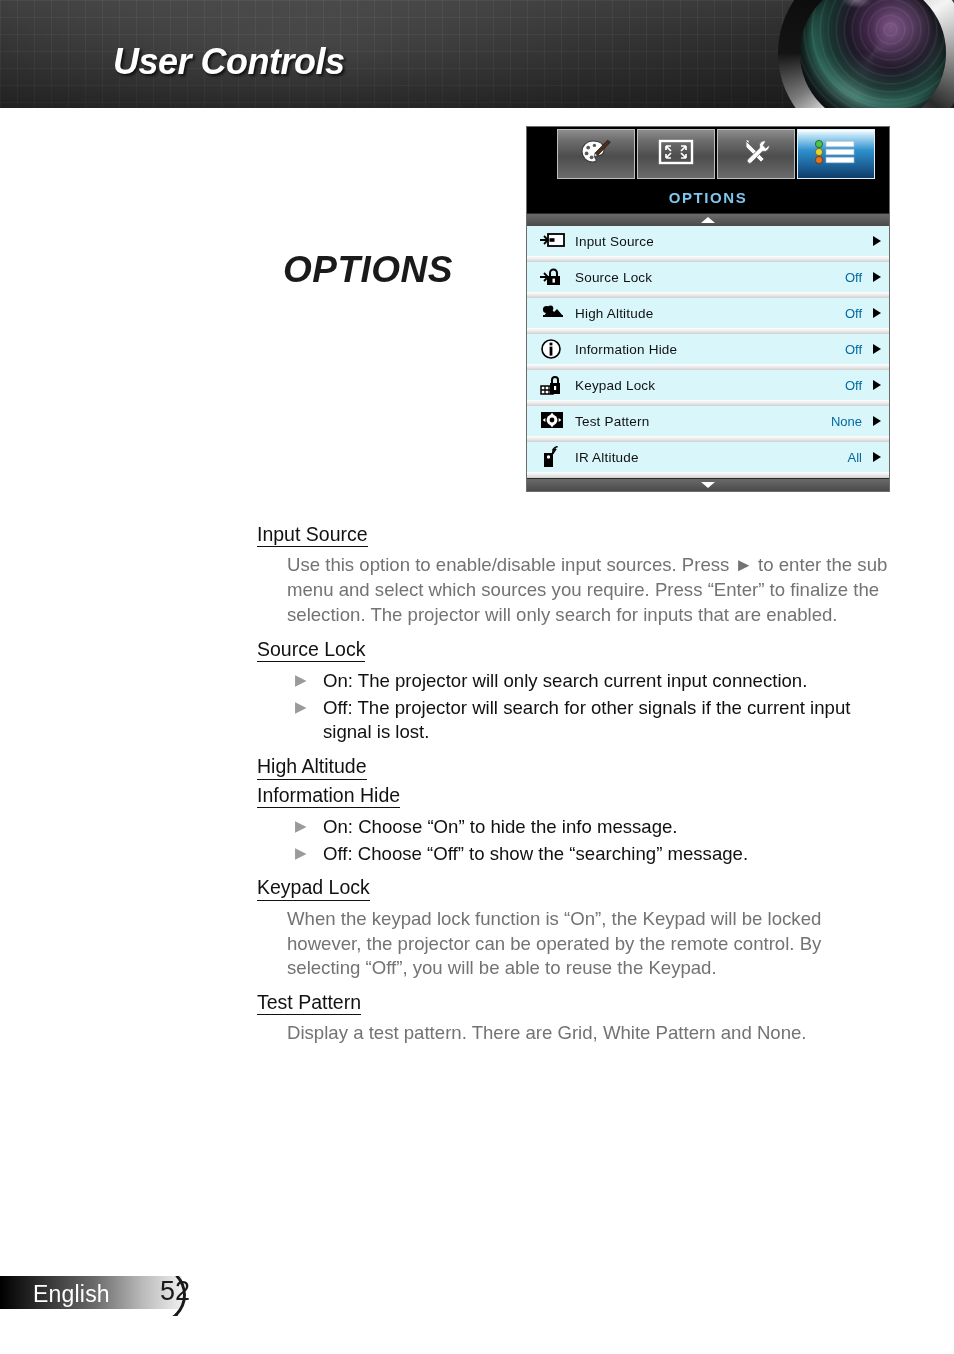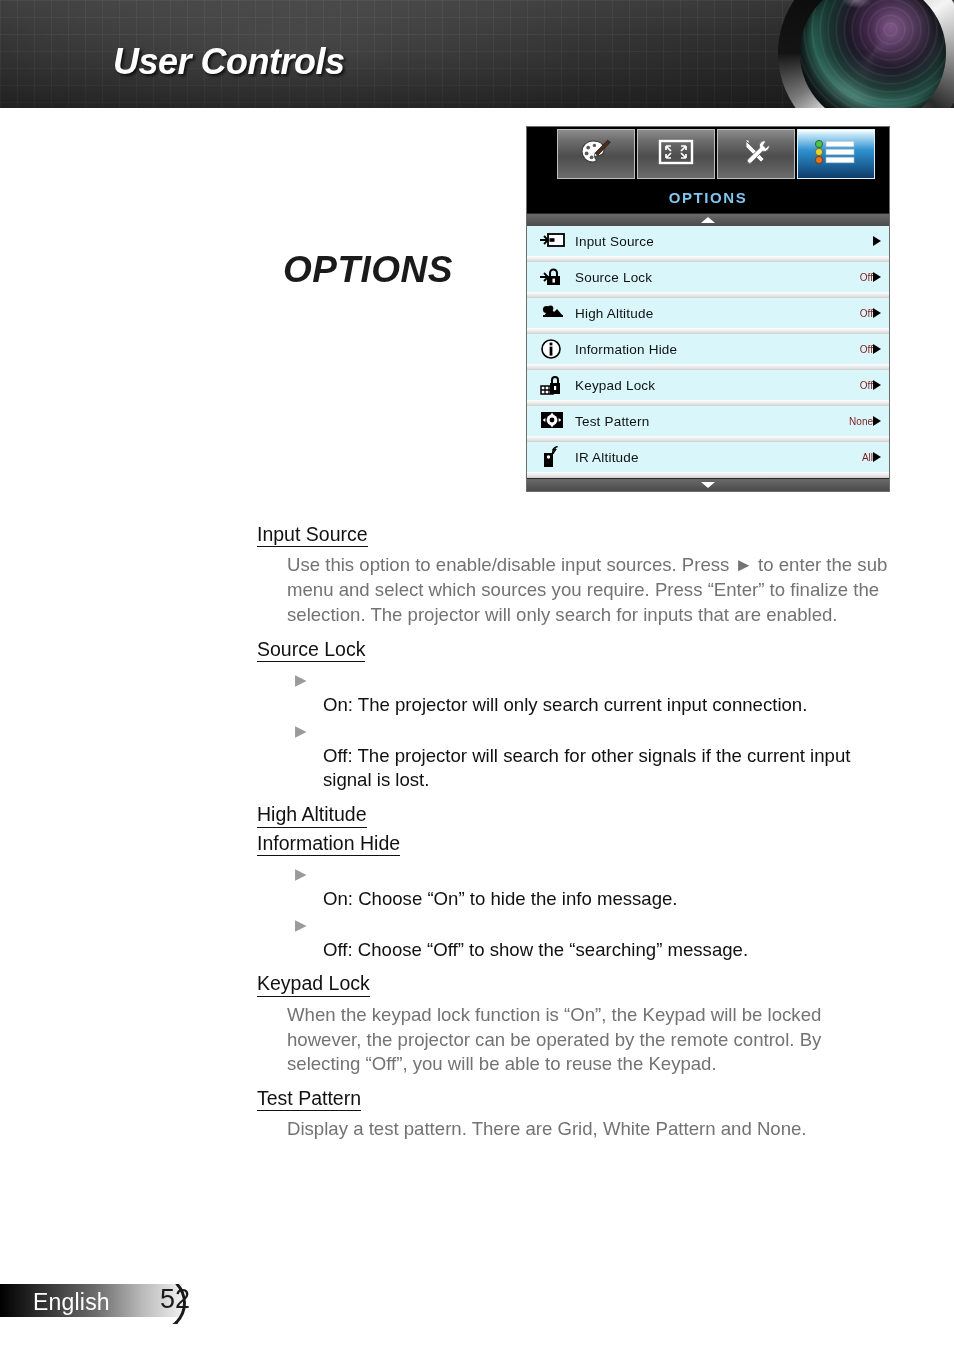--- a/index.html
+++ b/index.html
@@ -109,21 +109,21 @@
     background:#d9f6fa;
     padding:0 8px 0 12px;
     position:relative;
   }
   .osd-sep {
     height:6px;
     background:linear-gradient(to bottom,#ffffff 0%, #e9e9e9 55%, #cfcfcf 100%);
   }
   .osd-icon { width:26px; height:22px; flex:0 0 26px; margin-right:10px; position:relative; }
   .osd-label { font-size:13.5px; color:#111; letter-spacing:0.2px; flex:1 1 auto; }
-  .osd-value { font-size:10px; color:#7f1d1d; }
+  .osd-value { font-size:13px; color:#0369a1; margin-right:11px; }
   .osd-arrow {
     width:0; height:0;
     border-left:8px solid #000; border-top:5px solid transparent; border-bottom:5px solid transparent;
   }
   .tri-up { width:0;height:0;border-left:7px solid transparent;border-right:7px solid transparent;border-bottom:6px solid #fff; }
   .tri-down { width:0;height:0;border-left:7px solid transparent;border-right:7px solid transparent;border-top:6px solid #fff; }
 
   
   .section-title {
     position:absolute; left:283px; top:249px;
@@ -141,24 +141,24 @@
   .sec-head-wrap { line-height:1.1; }
   .sec-body {
     font-size:18.6px; color:#737373; line-height:1.33;
     margin:4px 0 8px 30px;
   }
   .bullets { margin:5px 0 8px 36px; }
   .bullet-li { display:flex; align-items:flex-start; margin-bottom:2px; }
   .bullet-mark {
     flex:0 0 30px; color:#9a9a9a; font-size:15px; line-height:1.42; padding-left:2px;
   }
-  .bullet-txt { font-size:18.6px; color:#111; line-height:1.33; flex:1 1 auto;margin-top:24px; }
-
-  
-  .footer { position:absolute; left:0; bottom:0; width:822px; height:88px; }
+  .bullet-txt { font-size:18.6px; color:#111; line-height:1.33; flex:1 1 auto; }
+
+  
+  .footer { position:absolute; left:0; bottom:8px; width:822px; height:88px; }
   .footer-band {
     position:absolute; left:0; top:18px; width:182px; height:33px;
     background:linear-gradient(to right,#000000 0%, #2e2e2e 22%, #6a6a6a 52%, #b9b9b9 78%, #efefef 100%);
   }
   .footer-curve {
     position:absolute; left:150px; top:18px; width:44px; height:40px;
     overflow:hidden;
   }
   .footer-curve::before {
     content:""; position:absolute; left:-22px; top:-10px;

